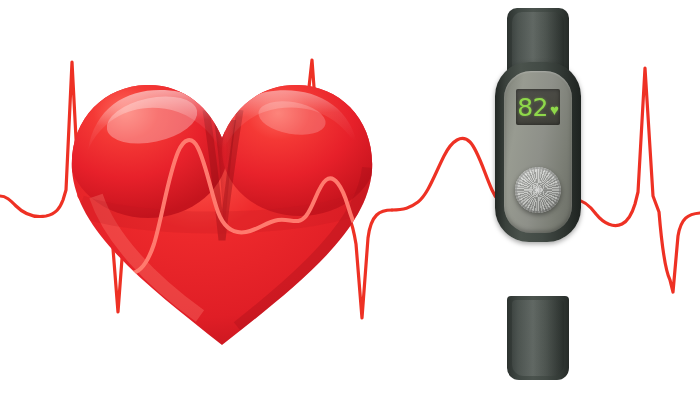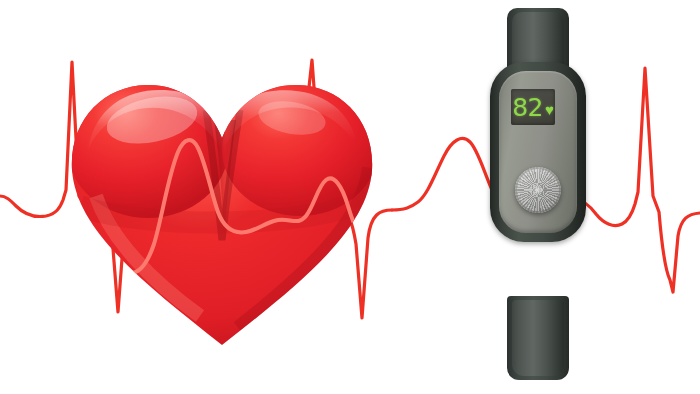--- a/index.html
+++ b/index.html
@@ -29,21 +29,21 @@
   }
   #strap-top:after,#strap-bottom:after{
     content:"";position:absolute;left:5px;right:5px;top:4px;bottom:4px;
     border-radius:inherit;
     background:linear-gradient(90deg,rgba(255,255,255,0.05),rgba(255,255,255,0.12) 40%,rgba(0,0,0,0.10));
     pointer-events:none;
   }
 
   #band-body{
     position:absolute;left:50%;transform:translateX(-50%);
-    top:62px;width:96px;height:180px;
+    top:62px;width:86px;height:180px;
     border-radius:34px;
     background:linear-gradient(90deg,#232825 0%,#39403b 12%,#4a524c 30%,#424a45 55%,#2f3531 80%,#1e2320 100%);
     box-shadow:0 2px 5px rgba(0,0,0,0.35);
   }
   #band-face{
     position:absolute;left:9px;top:9px;right:9px;bottom:9px;
     border-radius:27px;
     background:linear-gradient(100deg,#7e8178 0%,#989b91 22%,#8e9089 52%,#7b7e75 78%,#6a6d65 100%);
     box-shadow:inset 0 1px 2px rgba(255,255,255,0.28), inset 0 -2px 4px rgba(0,0,0,0.28);
   }

